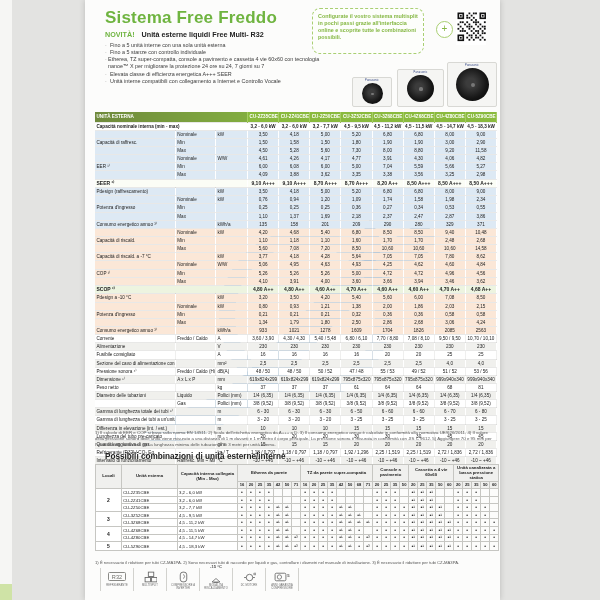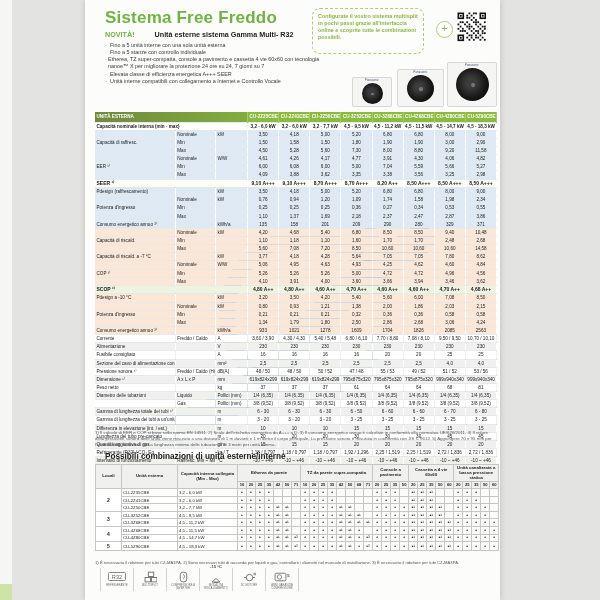--- a/index.html
+++ b/index.html
@@ -6,21 +6,21 @@
   body{width:600px;height:600px;position:relative;background:#e3e3e1;overflow:hidden;
        font-family:"Liberation Sans",sans-serif;color:#222;}
   .abs{position:absolute;}
   
   #left-strip{left:0;top:0;width:12px;height:600px;background:#f6f6f4;}
   #left-strip-green{left:0;top:584px;width:12px;height:16px;background:#cfe3a6;}
   #page{left:85px;top:0;width:415px;height:600px;background:#fcfcfb;box-shadow:0 0 6px rgba(0,0,0,.18);}
   
   #title{left:105px;top:8px;font-size:17px;font-weight:bold;letter-spacing:.2px;}
   #subtitle{left:105px;top:30px;font-size:7.2px;font-weight:bold;}
-  #subtitle .nov{margin-right:20px;}
+  #subtitle .nov{margin-right:7px;}
   #bullets{left:105px;top:42px;width:232px;font-size:5.4px;line-height:1.32;color:#3c3c3c;}
   #bullets .b{display:flex;}
   #bullets .dot{width:5px;color:#777;}
   
   #promo{left:312px;top:8px;width:112px;height:46px;border:1.5px dashed #a9cf72;border-radius:8px;
          background:#fdfefb;padding:4px 5px;box-sizing:border-box;font-size:5.4px;font-weight:bold;line-height:1.3;}
   #plus-circle{left:436px;top:21px;width:15px;height:15px;border:1.3px solid #a9cf72;border-radius:50%;
           color:#86b845;font-size:10px;line-height:14px;text-align:center;background:#fff;}
   #qr{left:456px;top:11px;}
   
@@ -76,21 +76,21 @@
 <div id="page" class="abs"></div>
 
 <svg id="watermark" class="abs" width="340" height="290" viewBox="0 0 340 290">
   <path d="M40 250 Q 110 240 170 170 Q 230 100 300 60" stroke="rgba(150,190,225,0.28)" stroke-width="30" fill="none" stroke-linecap="round"></path>
   <circle cx="185" cy="135" r="78" fill="none" stroke="rgba(150,190,225,0.22)" stroke-width="16"></circle>
   <path d="M250 40 q 22 30 0 46 q -22 -16 0 -46" fill="rgba(150,190,225,0.30)"></path>
 </svg>
 
 <div id="title" class="abs" style="color:#6fb440;">Sistema Free Freddo</div>
 <div id="subtitle" class="abs">
-  <span class="nov" style="color:#6fb440;">NOVITÀ!</span><span>Unità esterne sistema Gamma Multi- R32</span>
+  <span class="nov" style="color:#6fb440;">NOVITÀ!</span><span>Unità esterne liquidi Free Multi- R32</span>
 </div>
 <div id="bullets" class="abs">
     <div class="b">
       <span class="dot">·</span>
       <span>Fino a 5 unità interne con una sola unità esterna</span>
     </div>
     <div class="b">
       <span class="dot">·</span>
       <span>Fino a 5 stanze con controllo individuale</span>
     </div>

